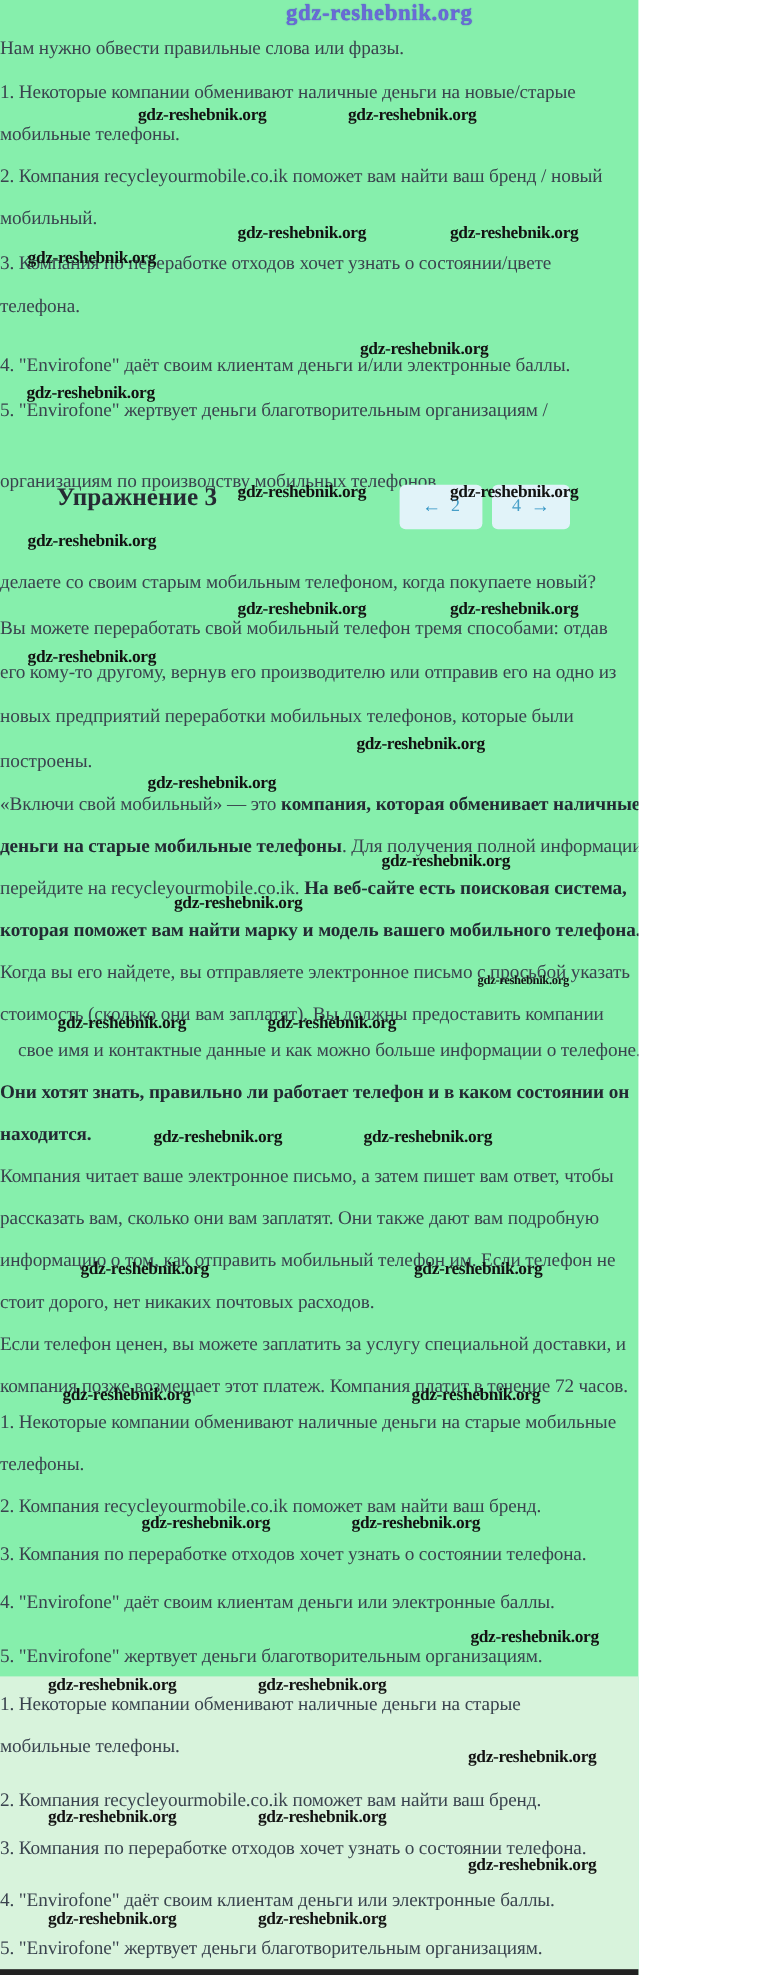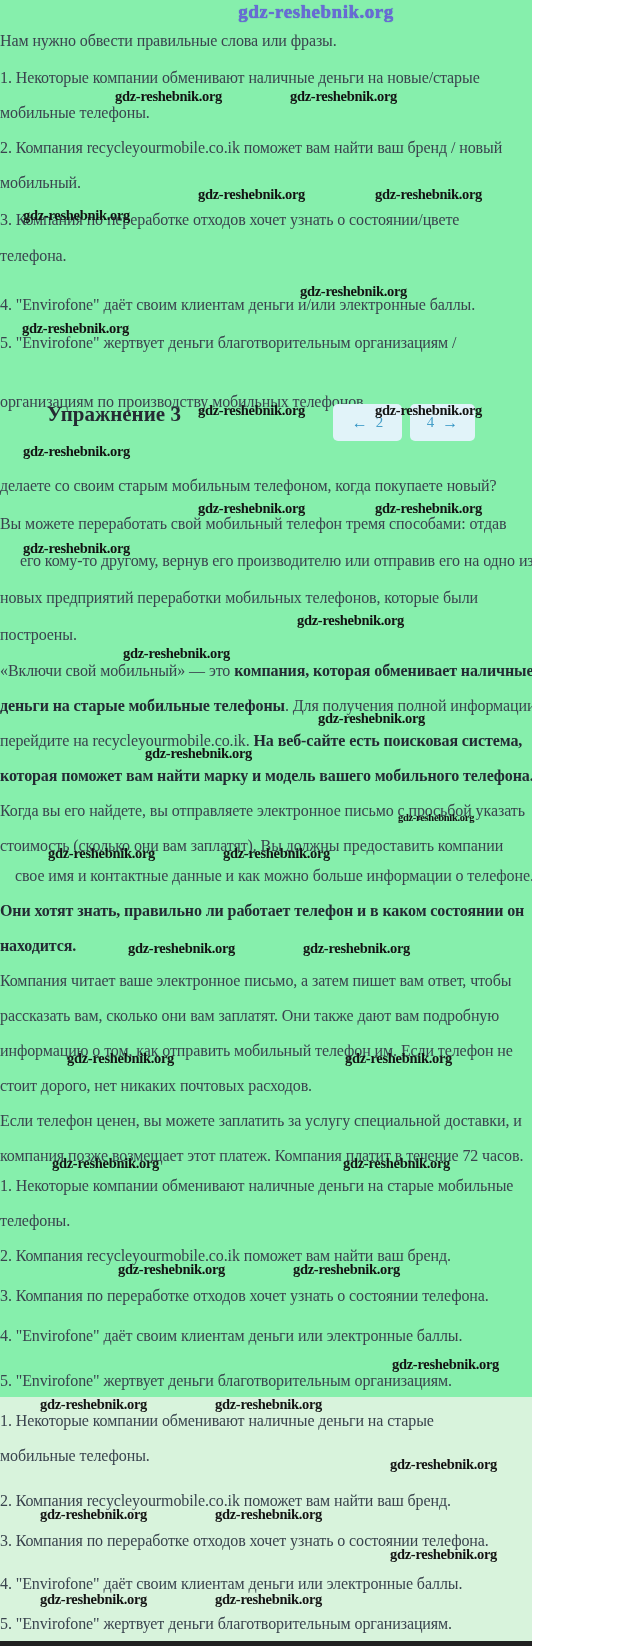--- a/index.html
+++ b/index.html
@@ -104,21 +104,21 @@
       <div class="tline" style="top: 105px; left: 0px;"><span>мобильные телефоны.</span></div>
       <div class="tline" style="top: 140px; left: 0px;"><span>2. Компания recycleyourmobile.co.ik поможет вам найти ваш бренд / новый</span></div>
       <div class="tline" style="top: 175px; left: 0px;"><span>мобильный.</span></div>
       <div class="tline" style="top: 212px; left: 0px;"><span>3. Компания по переработке отходов хочет узнать о состоянии/цвете</span></div>
       <div class="tline" style="top: 248px; left: 0px;"><span>телефона.</span></div>
       <div class="tline" style="top: 297px; left: 0px;"><span>4. "Envirofone" даёт своим клиентам деньги и/или электронные баллы.</span></div>
       <div class="tline" style="top: 335px; left: 0px;"><span>5. "Envirofone" жертвует деньги благотворительным организациям /</span></div>
       <div class="tline" style="top: 368px; left: 0px; margin-top: 26px;"><span>организациям по производству мобильных телефонов.</span></div>
       <div class="tline" style="top: 478px; left: 0px;"><span>делаете со своим старым мобильным телефоном, когда покупаете новый?</span></div>
       <div class="tline" style="top: 516px; left: 0px;"><span>Вы можете переработать свой мобильный телефон тремя способами: отдав</span></div>
-      <div class="tline" style="top: 553px; left: 0px; padding-left: 20px;"><span>его кому-то другому, вернув его производителю или отправив его на одно из</span></div>
+      <div class="tline" style="top: 553px; left: 0px;"><span>его кому-то другому, вернув его производителю или отправив его на одно из</span></div>
       <div class="tline" style="top: 590px; left: 0px;"><span>новых предприятий переработки мобильных телефонов, которые были</span></div>
       <div class="tline" style="top: 627px; left: 0px;"><span>построены.</span></div>
       <div class="tline" style="top: 663px; left: 0px;"><span>«Включи свой мобильный» — это </span><span class="b">компания, которая обменивает наличные</span></div>
       <div class="tline" style="top: 698px; left: 0px;"><span class="b">деньги на старые мобильные телефоны</span><span>. Для получения полной информации</span></div>
       <div class="tline" style="top: 733px; left: 0px;"><span>перейдите на recycleyourmobile.co.ik. </span><span class="b">На веб-сайте есть поисковая система,</span></div>
       <div class="tline" style="top: 768px; left: 0px;"><span class="b">которая поможет вам найти марку и модель вашего мобильного телефона.</span></div>
       <div class="tline" style="top: 803px; left: 0px;"><span>Когда вы его найдете, вы отправляете электронное письмо с просьбой указать</span></div>
       <div class="tline" style="top: 838px; left: 0px;"><span>стоимость (сколько они вам заплатят). Вы должны предоставить компании</span></div>
       <div class="tline" style="top: 868px; left: 0px; margin-left: 15px;"><span>свое имя и контактные данные и как можно больше информации о телефоне.</span></div>
       <div class="tline" style="top: 903px; left: 0px;"><span class="b">Они хотят знать, правильно ли работает телефон и в каком состоянии он</span></div>

